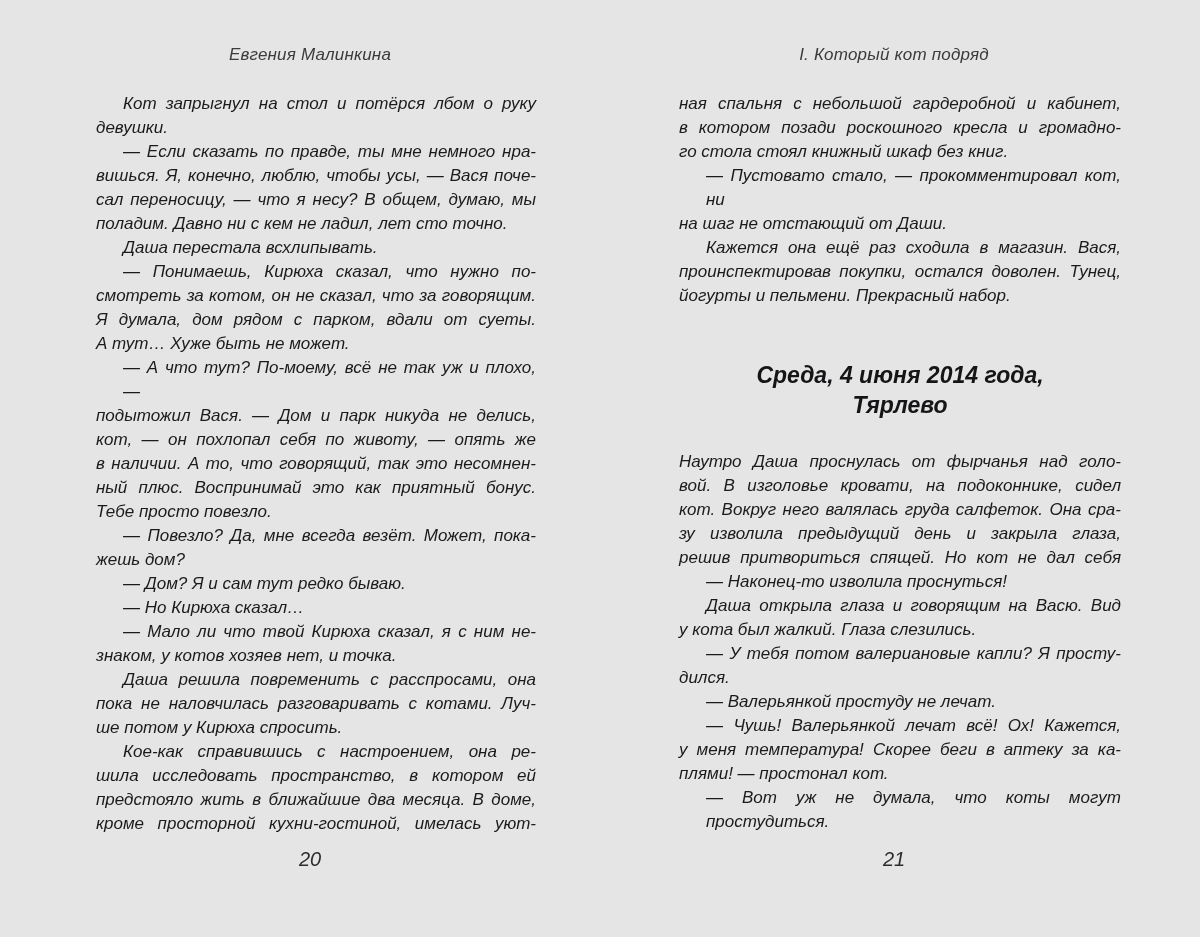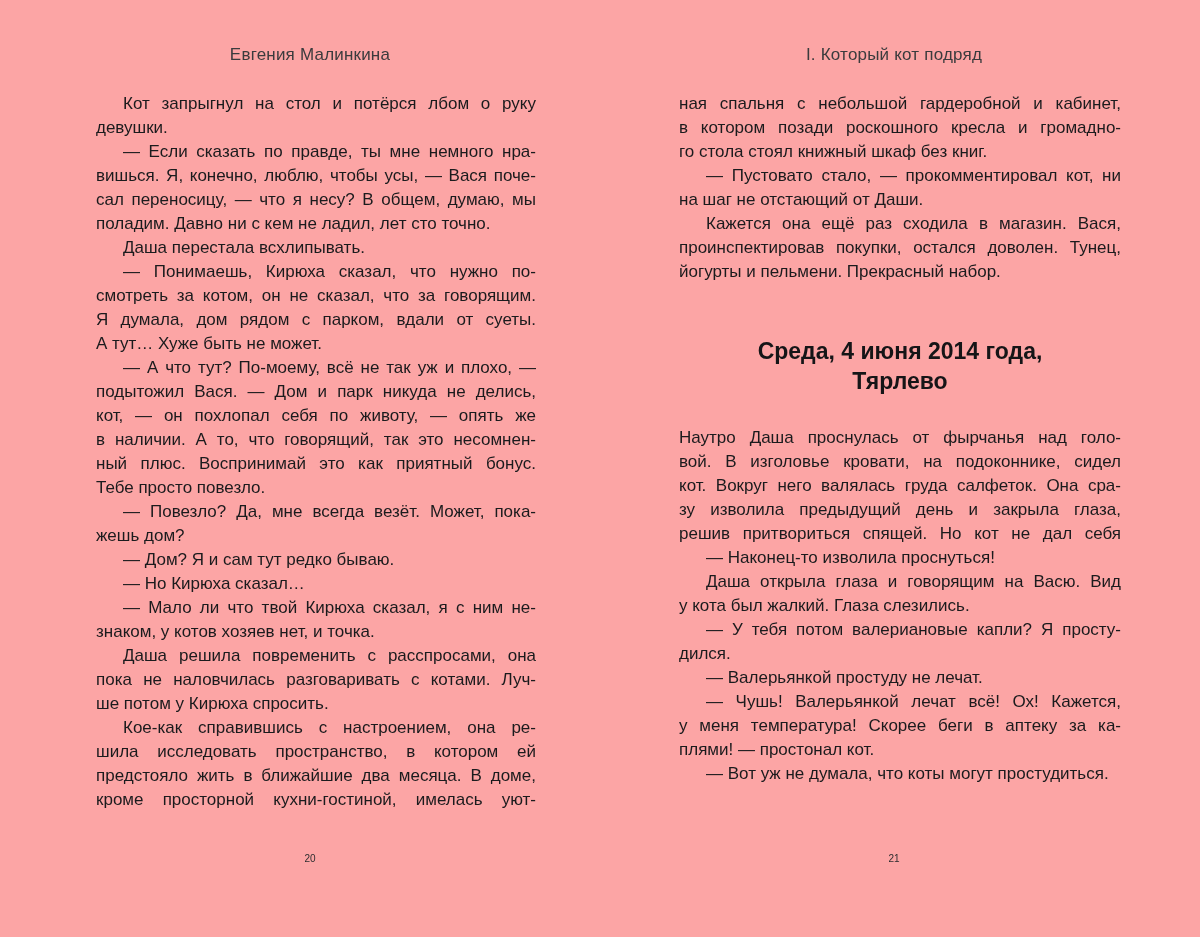--- a/index.html
+++ b/index.html
@@ -8,21 +8,22 @@
     width: 1200px;
     height: 937px;
     background: #ffffff;
     font-family: "Liberation Sans", sans-serif;
     overflow: hidden;
   }
   .spread {
     position: relative;
     width: 1200px;
     height: 937px;
-    background: #fca5a5;
+    background: #e5e5e5;
+    font-style: italic;
   }
   .page {
     position: absolute;
     top: 0;
     height: 937px;
   }
   .page-left  { left: 90px;  width: 440px; }
   .page-right { left: 673px; width: 442px; }
 
   .running-head {
@@ -65,21 +66,21 @@
     text-align: center;
     text-align-last: center;
     padding: 0;
   }
   .folio {
     position: absolute;
     top: 849px;
     left: 0;
     width: 100%;
     text-align: center;
-    font-size: 10px;
+    font-size: 20px;
     line-height: 20px;
     color: #2d2d2f;
   }
 </style>
 </head>
 <body>
 
 <div class="spread">
 
   <div class="page page-left">

